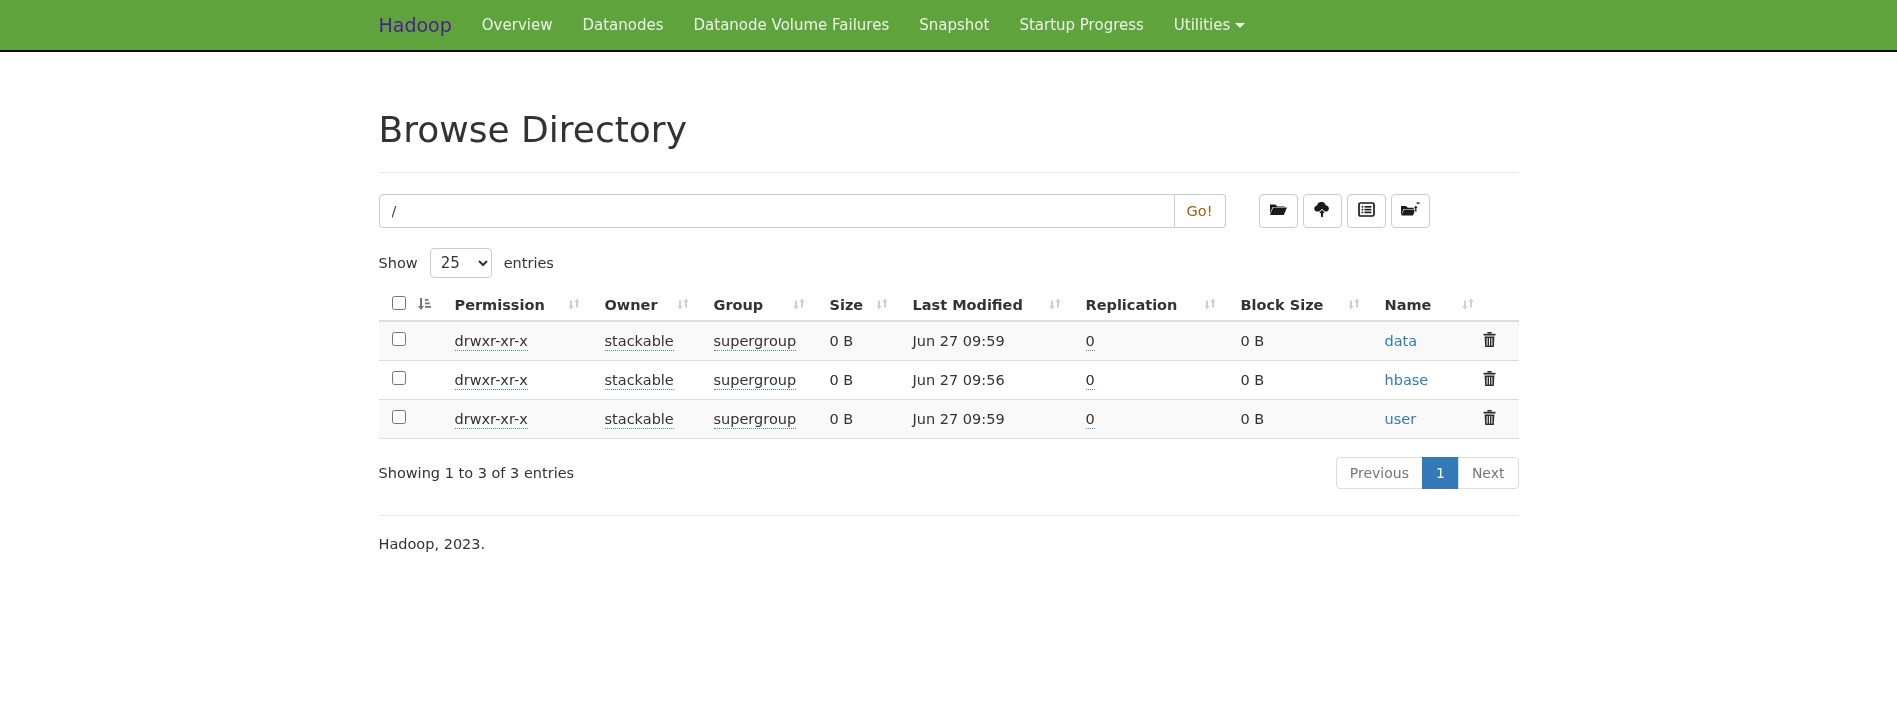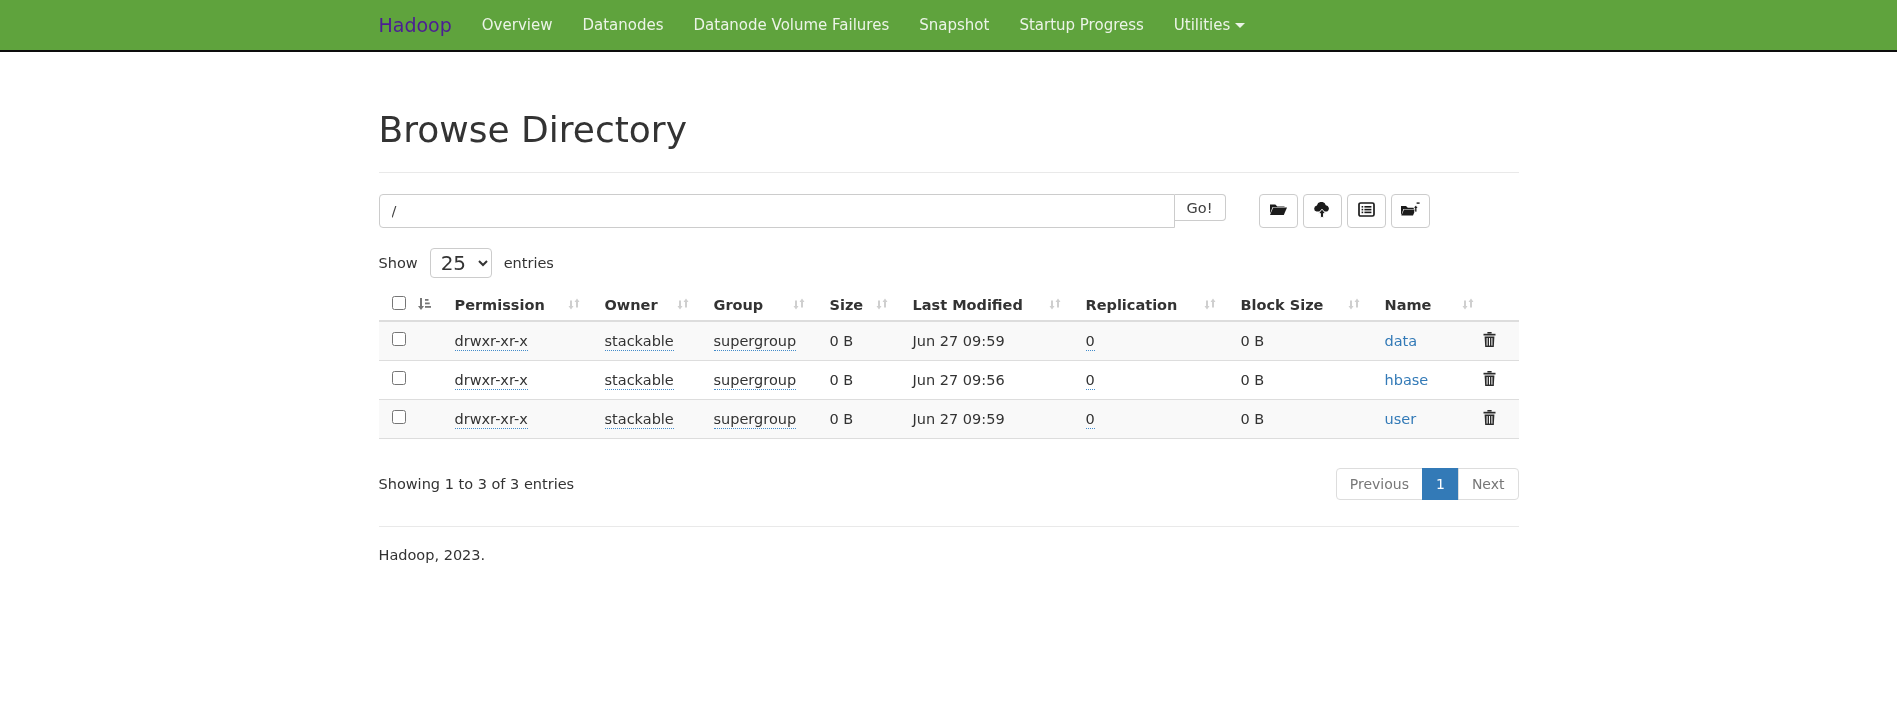--- a/index.html
+++ b/index.html
@@ -21,32 +21,32 @@
   h1 { font-size:36px; font-weight:normal; line-height:40px; color:#333; margin-top:58px; }
   hr { border:none; border-top:1px solid #e9e9e9; }
   .hr-top { margin-top:22px; }
 
   
   .path-row { margin-top:21px; display:flex; align-items:flex-start; }
   .input-group { display:flex; width:847px; }
   .path-input { flex:1; height:34px; border:1px solid #ccc; border-radius:4px 0 0 4px;
                 padding:6px 12px; font-size:14.5px; color:#444; outline:none;
                 font-family:"DejaVu Sans","Liberation Sans",sans-serif; }
-  .go-btn { width:51px; height:27px; border:1px solid #ccc; border-left:none; background:#fff;
-            border-radius:0 4px 4px 0; font-size:14.5px; color:#404040; cursor:pointer;
+  .go-btn { width:51px; height:34px; border:1px solid #ccc; border-left:none; background:#fff;
+            border-radius:0 4px 4px 0; font-size:14.5px; color:#a16207; cursor:pointer;
             font-family:"DejaVu Sans","Liberation Sans",sans-serif; }
   .toolbar { margin-left:33px; display:flex; gap:5px; }
   .tool-btn { width:39px; height:34px; background:#fff; border:1px solid #ccc; border-radius:4px;
               display:flex; align-items:center; justify-content:center; cursor:pointer; }
 
   
   .controls-row { margin-top:20px; display:flex; justify-content:space-between; align-items:center; }
   .length-ctl { font-size:14.5px; color:#333; display:flex; align-items:center; gap:12px; }
   .length-ctl select { width:62px; height:30px; border:1px solid #ccc; border-radius:4px;
-                       font-size:20px; color:#333; padding:0 6px; background:#fff;
+                       font-size:15px; color:#333; padding:0 6px; background:#fff;
                        font-family:"DejaVu Sans","Liberation Sans",sans-serif; }
   .search-ctl { font-size:14.5px; color:#333; display:flex; align-items:center; gap:8px; }
   .search-ctl input { width:184px; height:30px; border:1px solid #ccc; border-radius:4px; padding:4px 10px;
                       font-size:14px; outline:none; font-family:"DejaVu Sans","Liberation Sans",sans-serif; }
 
   
   table { width:1140px; border-collapse:collapse; margin-top:16px; table-layout:fixed; }
   thead th { text-align:left; font-size:14.5px; font-weight:bold; color:#333;
              padding:2px 0 7px 0; border-bottom:2px solid #ddd; position:relative; }
   thead th .sort-icon { position:absolute; right:24px; top:3px; }
@@ -54,21 +54,21 @@
   tbody td { height:39px; padding:0; border-top:1px solid #ddd; font-size:14.5px; color:#333; vertical-align:middle; }
   tbody tr:last-child td { border-bottom:1px solid #ddd; }
   tbody tr.odd { background:#f9f9f9; }
   .chk { width:14px; height:14px; margin-left:13px; cursor:pointer; }
   thead .chk { margin-left:13px; }
   .editable { border-bottom:1px dotted #428bca; padding-bottom:1px; cursor:pointer; }
   a.fname { color:#337ab7; text-decoration:none; cursor:pointer; }
   .trash-btn { background:none; border:none; cursor:pointer; padding:2px; }
 
   
-  .table-footer { margin-top:29px; display:flex; justify-content:space-between; align-items:center; }
+  .table-footer { margin-top:18px; display:flex; justify-content:space-between; align-items:center; }
   .dt-info { font-size:14.5px; color:#333; }
   .pagination { list-style:none; display:flex; }
   .pagination li a { display:block; padding:7px 13px; font-size:14px; border:1px solid #ddd;
                      background:#fff; color:#777; text-decoration:none; cursor:default; margin-left:-1px; }
   .pagination li:first-child a { border-radius:4px 0 0 4px; margin-left:0; }
   .pagination li:last-child a { border-radius:0 4px 4px 0; }
   .pagination li.active a { background:#337ab7; border-color:#337ab7; color:#fff; }
 
   .hr-bottom { margin-top:26px; }
   .footer-text { margin-top:20px; font-size:14.5px; color:#333; }

